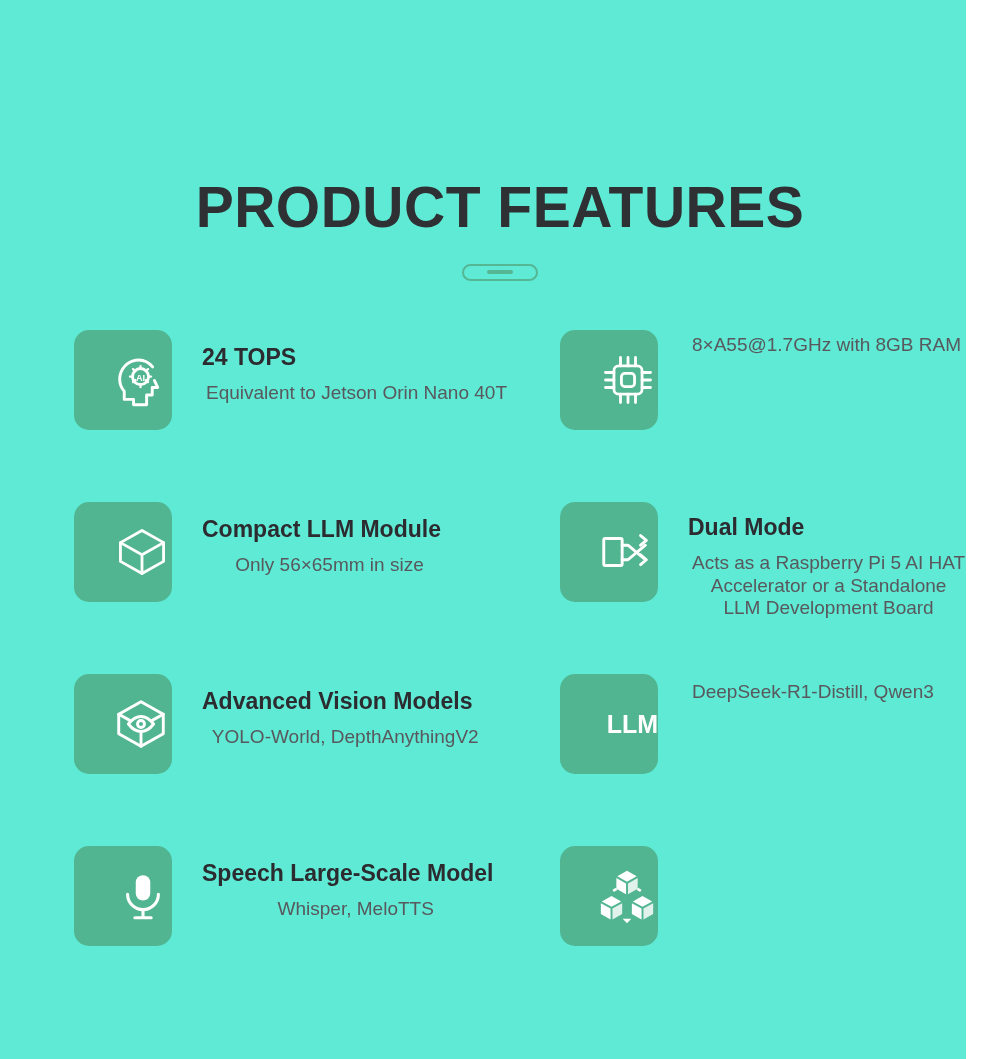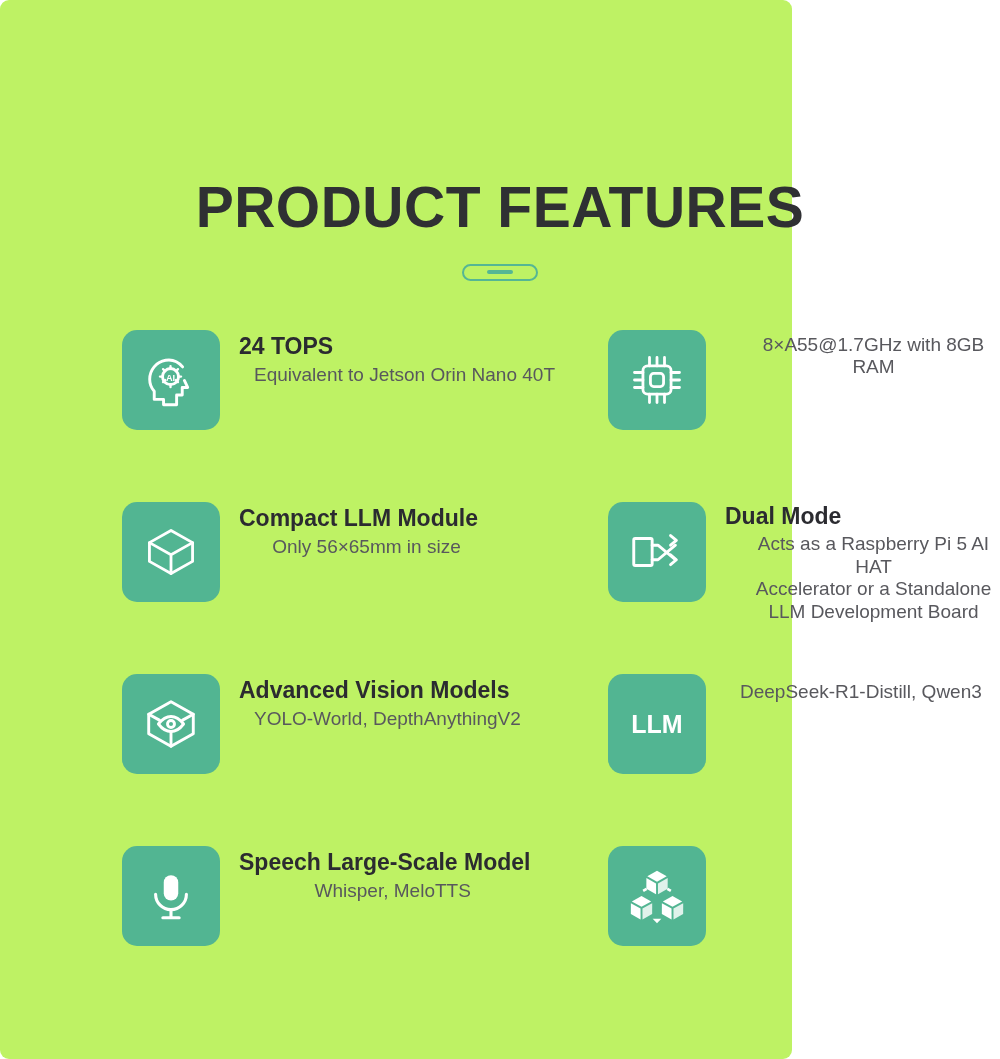--- a/index.html
+++ b/index.html
@@ -9,24 +9,23 @@
   }
   body {
     width: 1000px;
     height: 1059px;
     font-family: "Liberation Sans", sans-serif;
     -webkit-font-smoothing: antialiased;
     overflow: hidden;
   }
   .page {
     position: relative;
-    width: 792px;
+    width: 966px;
     height: 1059px;
-    background: #bef264;
-    border-radius: 9px;
+    background: #5eead4;
   }
 
   
   .header {
     position: absolute;
     top: 178px;
     left: 0;
     width: 1000px;
     text-align: center;
   }
@@ -82,22 +81,21 @@
     margin-left: -7px;
   }
   .icon-tile {
     flex: 0 0 auto;
     width: 98px;
     height: 100px;
     border-radius: 15px;
     background: #52b592;
     display: flex;
     align-items: center;
-    justify-content: center;
-    margin-left: 48px;
+    justify-content: flex-end;
   }
   .icon-tile svg {
     display: block;
   }
   .icon-tile .llm-text {
     color: #ffffff;
     font-size: 25px;
     font-weight: 700;
     letter-spacing: 0px;
     line-height: 1;
@@ -105,21 +103,21 @@
   }
   .feature-text {
     padding-top: 2px;
     min-width: 0;
   }
   .feature-title {
     font-size: 23px;
     font-weight: 700;
     color: #2b2b30;
     line-height: 1.15;
-    margin: 1px;
+    margin: 12px;
     white-space: pre-line;
   }
   .feature-desc {
     font-size: 19px;
     font-weight: 400;
     color: #58585d;
     line-height: 1.18;
     margin: 5px 0 0 16px;
     white-space: pre-line;
     text-align: center;

